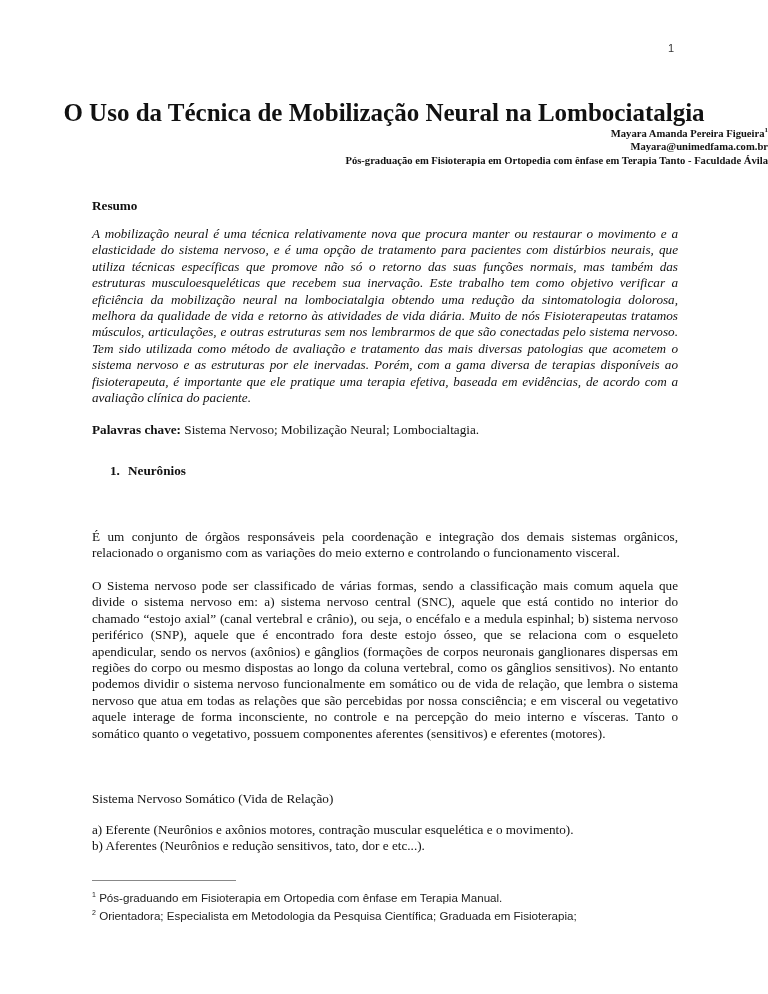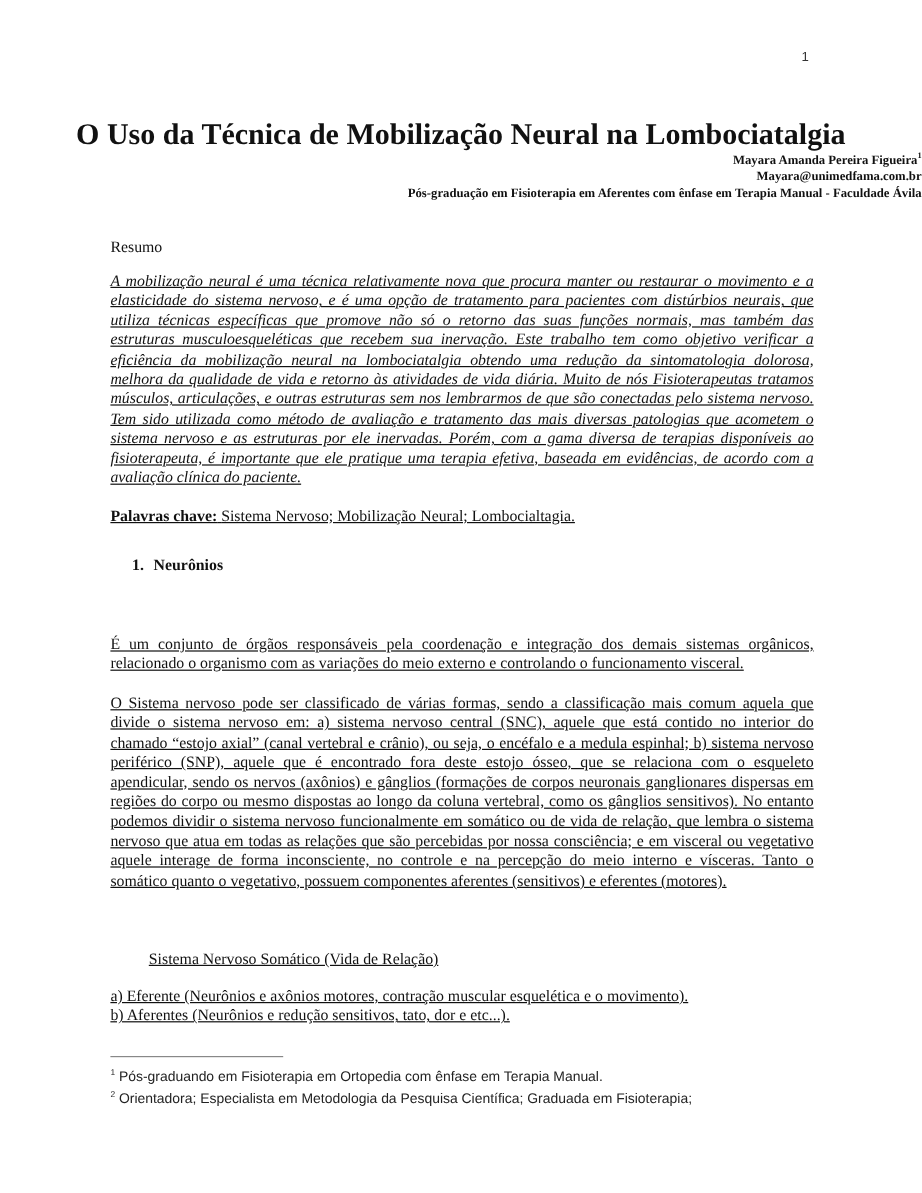--- a/index.html
+++ b/index.html
@@ -50,28 +50,27 @@
       font-size: 10.6px;
       line-height: 13.5px;
     }
     .authors sup { font-size: 7px; }
     .content {
       position: absolute;
       left: 92px;
       width: 586px;
     }
     .h-bold {
-      font-weight: normal;
+      font-weight: bold;
       font-size: 13.2px;
     }
     .para {
       font-size: 13.2px;
       line-height: 16.4px;
       text-align: justify;
-      text-decoration: underline;
     }
     .italic { font-style: italic; }
     .keywords b { font-weight: bold; }
     .intro-heading {
       position: absolute;
       left: 110px;
       top: 463px;
       font-weight: bold;
       font-size: 13.2px;
     }
@@ -101,42 +100,42 @@
 
 <div class="page">
 
   <div class="page-number">1</div>
 
   <div class="title">O Uso da Técnica de Mobilização Neural na Lombociatalgia</div>
 
   <div class="authors">
     <div><span>Mayara Amanda Pereira Figueira</span><sup>1</sup></div>
     <div>Mayara@unimedfama.com.br</div>
-    <div>Pós-graduação em Fisioterapia em Aferentes com ênfase em Terapia Manual - Faculdade Ávila</div>
+    <div>Pós-graduação em Fisioterapia em Ortopedia com ênfase em Terapia Tanto - Faculdade Ávila</div>
   </div>
 
   <div class="content h-bold" style="top:198px;">Resumo</div>
 
   <div class="content para italic" style="top:226px;">A mobilização neural é uma técnica relativamente nova que procura manter ou restaurar o movimento e a elasticidade do sistema nervoso, e é uma opção de tratamento para pacientes com distúrbios neurais, que utiliza técnicas específicas que promove não só o retorno das suas funções normais, mas também das estruturas musculoesqueléticas que recebem sua inervação. Este trabalho tem como objetivo verificar a eficiência da mobilização neural na lombociatalgia obtendo uma redução da sintomatologia dolorosa, melhora da qualidade de vida e retorno às atividades de vida diária. Muito de nós Fisioterapeutas tratamos músculos, articulações, e outras estruturas sem nos lembrarmos de que são conectadas pelo sistema nervoso. Tem sido utilizada como método de avaliação e tratamento das mais diversas patologias que acometem o sistema nervoso e as estruturas por ele inervadas. Porém, com a gama diversa de terapias disponíveis ao fisioterapeuta, é importante que ele pratique uma terapia efetiva, baseada em evidências, de acordo com a avaliação clínica do paciente.</div>
 
   <div class="content para keywords" style="top:422px;">
     <b>Palavras chave:</b>
     <span>Sistema Nervoso; Mobilização Neural; Lombocialtagia.</span>
   </div>
 
   <div class="intro-heading">
     <span class="num">1.</span><span>Neurônios</span>
   </div>
 
 
   <div class="content para" style="top:529px;">É um conjunto de órgãos responsáveis pela coordenação e integração dos demais sistemas orgânicos, relacionado o organismo com as variações do meio externo e controlando o funcionamento visceral.</div>
 
   <div class="content para" style="top:578px;">O Sistema nervoso pode ser classificado de várias formas, sendo a classificação mais comum aquela que divide o sistema nervoso em: a) sistema nervoso central (SNC), aquele que está contido no interior do chamado “estojo axial” (canal vertebral e crânio), ou seja, o encéfalo e a medula espinhal; b) sistema nervoso periférico (SNP), aquele que é encontrado fora deste estojo ósseo, que se relaciona com o esqueleto apendicular, sendo os nervos (axônios) e gânglios (formações de corpos neuronais ganglionares dispersas em regiões do corpo ou mesmo dispostas ao longo da coluna vertebral, como os gânglios sensitivos). No entanto podemos dividir o sistema nervoso funcionalmente em somático ou de vida de relação, que lembra o sistema nervoso que atua em todas as relações que são percebidas por nossa consciência; e em visceral ou vegetativo aquele interage de forma inconsciente, no controle e na percepção do meio interno e vísceras. Tanto o somático quanto o vegetativo, possuem componentes aferentes (sensitivos) e eferentes (motores).</div>
 
-  <div class="content para" style="top:791px;margin-left:32px;">Sistema Nervoso Somático (Vida de Relação)</div>
+  <div class="content para" style="top:791px;">Sistema Nervoso Somático (Vida de Relação)</div>
 
   <div class="content para" style="top:822px;">
     <div>a) Eferente (Neurônios e axônios motores, contração muscular esquelética e o movimento).</div>
     <div>b) Aferentes (Neurônios e redução sensitivos, tato, dor e etc...).</div>
   </div>
 
   <div class="footnote-rule"></div>
 
   <div class="footnotes">
     <div><sup>1</sup> <span>Pós-graduando em Fisioterapia em Ortopedia com ênfase em Terapia Manual.</span></div>

